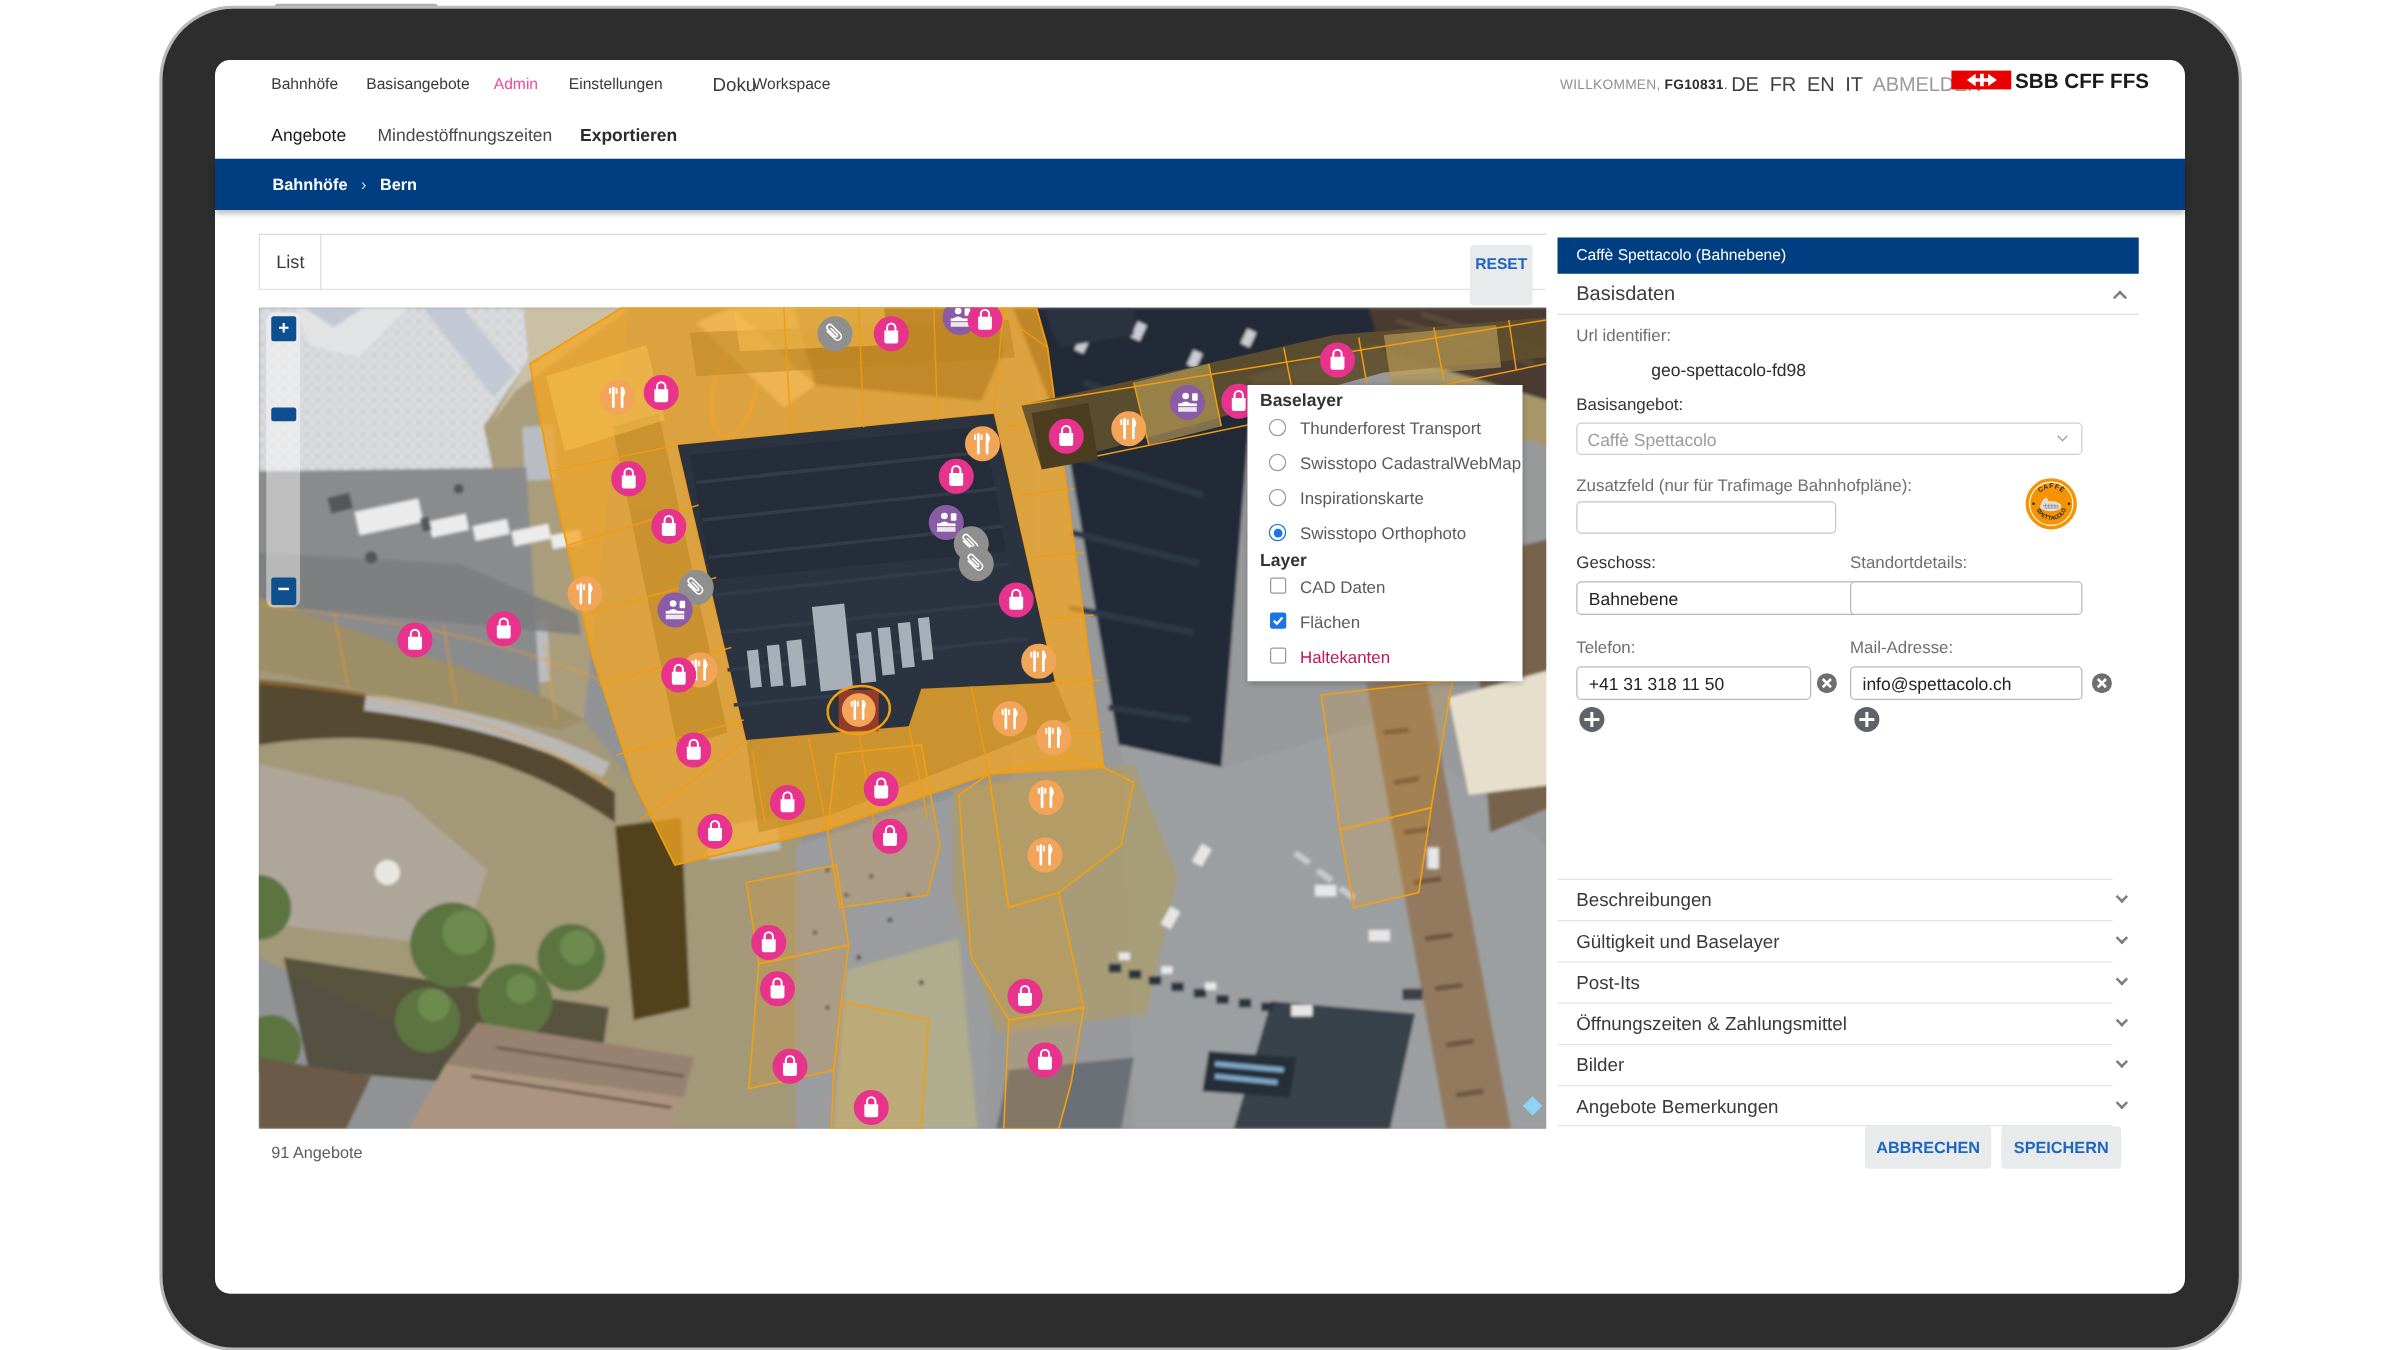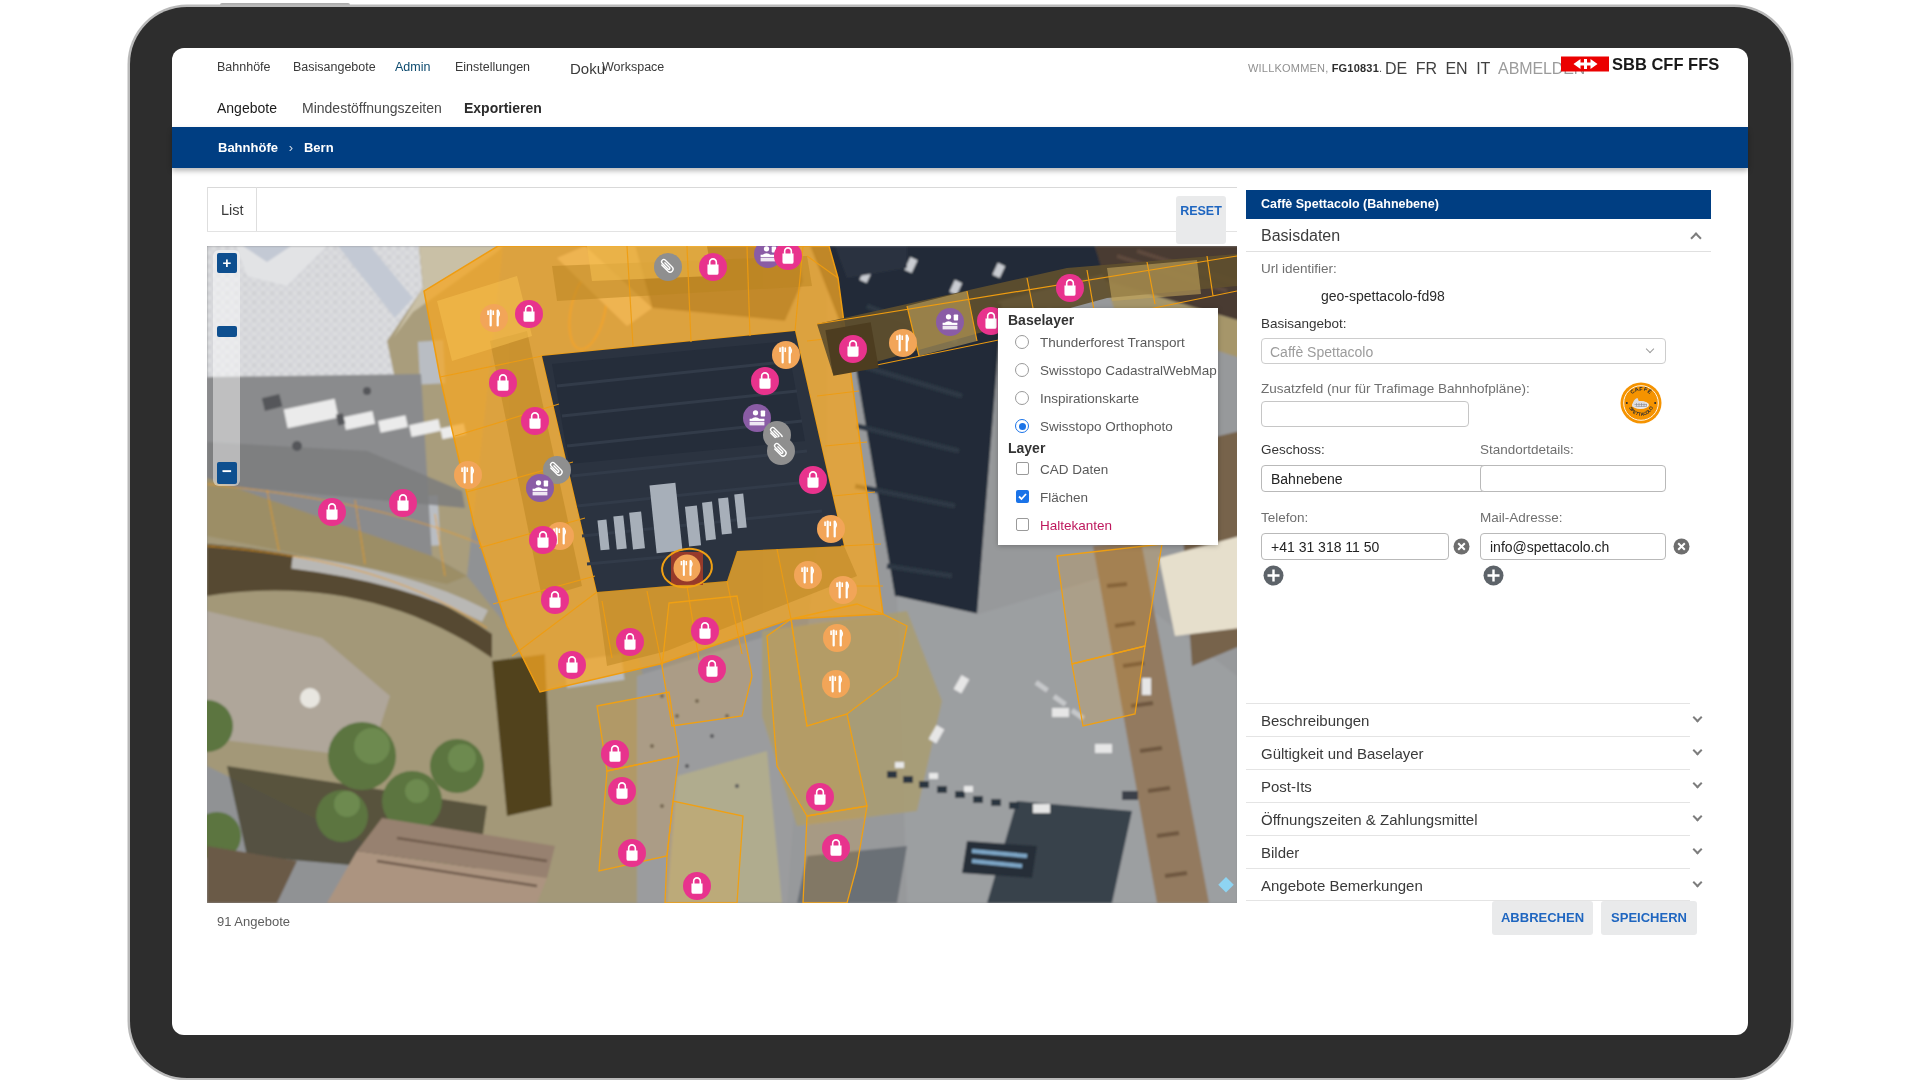--- a/index.html
+++ b/index.html
@@ -12,21 +12,21 @@
 .lblb{color:#353535;font-size:13.5px;font-weight:normal}
 .acc{border-top:1px solid #e4e4e4;color:#3a3a3a;font-size:15px}
 </style></head>
 <body>
 <div class="a" style="left:220px;top:3px;width:130px;height:8px;background:#adadad;border-radius:2px"></div>
 <div class="a" style="left:130px;top:7px;width:1661px;height:1071px;background:#2d2d2d;border-radius:57px;box-shadow:0 0 0 2.5px #b9b9b9"></div>
 <div class="a" style="left:172px;top:48px;width:1576px;height:987px;background:#fff;border-radius:12px"></div>
 
 <div class="a" style="left:217px;top:60px;font-size:12.5px;color:#3a3a3a">Bahnhöfe</div>
 <div class="a" style="left:293px;top:60px;font-size:12.5px;color:#3a3a3a">Basisangebote</div>
-<div class="a" style="left:395px;top:60px;font-size:12.5px;color:#0c4a6e">Admin</div>
+<div class="a" style="left:395px;top:60px;font-size:12.5px;color:#ec4899">Admin</div>
 <div class="a" style="left:455px;top:60px;font-size:12.5px;color:#3a3a3a">Einstellungen</div>
 <div class="a" style="left:570px;top:60px;font-size:15px;color:#3a3a3a">Doku</div>
 <div class="a" style="left:602px;top:60px;font-size:12.5px;color:#3a3a3a">Workspace</div>
 <div class="a" style="left:1248px;top:62px;font-size:11px;color:#909090;letter-spacing:.2px">WILLKOMMEN, <b style="color:#2e2e2e">FG10831</b><span style="color:#555">.</span></div>
 <div class="a" style="left:1385px;top:60px;font-size:16px;color:#404040;letter-spacing:-.1px">DE&nbsp; FR&nbsp; EN&nbsp; IT&nbsp; <span style="color:#9b9b9b">ABMELDEN</span></div>
 <svg class="a" style="left:1561px;top:56px" width="162" height="17" viewBox="0 0 162 17">
 <rect x="0" y="0.5" width="48" height="15" fill="#eb0000"></rect>
 <path d="M19.5 3 L12.5 8 L19.5 13 L19.5 9.4 L23 9.4 L23 13 L26 13 L26 9.4 L29.5 9.4 L29.5 13 L36.5 8 L29.5 3 L29.5 6.6 L26 6.6 L26 3 L23 3 L23 6.6 L19.5 6.6 Z" fill="#fff"></path>
 <text x="51" y="14" font-family="Liberation Sans,sans-serif" font-size="16.5" font-weight="bold" fill="#1a1a1a">SBB CFF FFS</text>
 </svg>
@@ -40,21 +40,21 @@
 
 <div class="a" style="left:207px;top:187px;width:1030px;height:1px;background:#d9d9d9"></div>
 <div class="a" style="left:207px;top:187px;width:1px;height:45px;background:#dedede"></div>
 <div class="a" style="left:256px;top:187px;width:1px;height:45px;background:#dedede"></div>
 <div class="a" style="left:207px;top:231px;width:1030px;height:1px;background:#e3e3e3"></div>
 <div class="a" style="left:221px;top:202px;font-size:14.5px;color:#3a3a3a">List</div>
 <div class="a btn" style="left:1176px;top:196px;width:50px;height:48px;line-height:30px;font-size:12.5px">RESET</div>
 <div class="a" style="left:217px;top:914px;font-size:13px;color:#5d5d5d">91 Angebote</div>
 
 <div class="a" style="left:1246px;top:190px;width:465px;height:29px;background:#003e82"></div>
-<div class="a" style="left:1261px;top:197px;font-size:12.5px;color:#fff;font-weight:bold">Caffè Spettacolo (Bahnebene)</div>
+<div class="a" style="left:1261px;top:197px;font-size:12.5px;color:#fff;font-weight:normal">Caffè Spettacolo (Bahnebene)</div>
 <div class="a" style="left:1261px;top:227px;font-size:16px;color:#3c3c3c">Basisdaten</div>
 <span class="a chev chevup" style="left:1692px;top:234px"></span>
 <div class="a" style="left:1246px;top:251px;width:465px;height:1px;background:#e0e0e0"></div>
 <div class="a lblg" style="left:1261px;top:261px">Url identifier:</div>
 <div class="a" style="left:1321px;top:288px;font-size:14px;color:#2b2b2b">geo-spettacolo-fd98</div>
 <div class="a lblb" style="left:1261px;top:316px">Basisangebot:</div>
 <div class="a fld" style="left:1261px;top:338px;width:405px;height:26px;border-color:#cdcdcd"></div>
 <div class="a" style="left:1270px;top:344px;font-size:14px;color:#9c9c9c">Caffè Spettacolo</div>
 <span class="a chev" style="left:1647px;top:346px;width:6px;height:6px;border-color:#9c9c9c;border-width:1.5px"></span>
 <div class="a lblg" style="left:1261px;top:381px">Zusatzfeld (nur für Trafimage Bahnhofpläne):</div>

